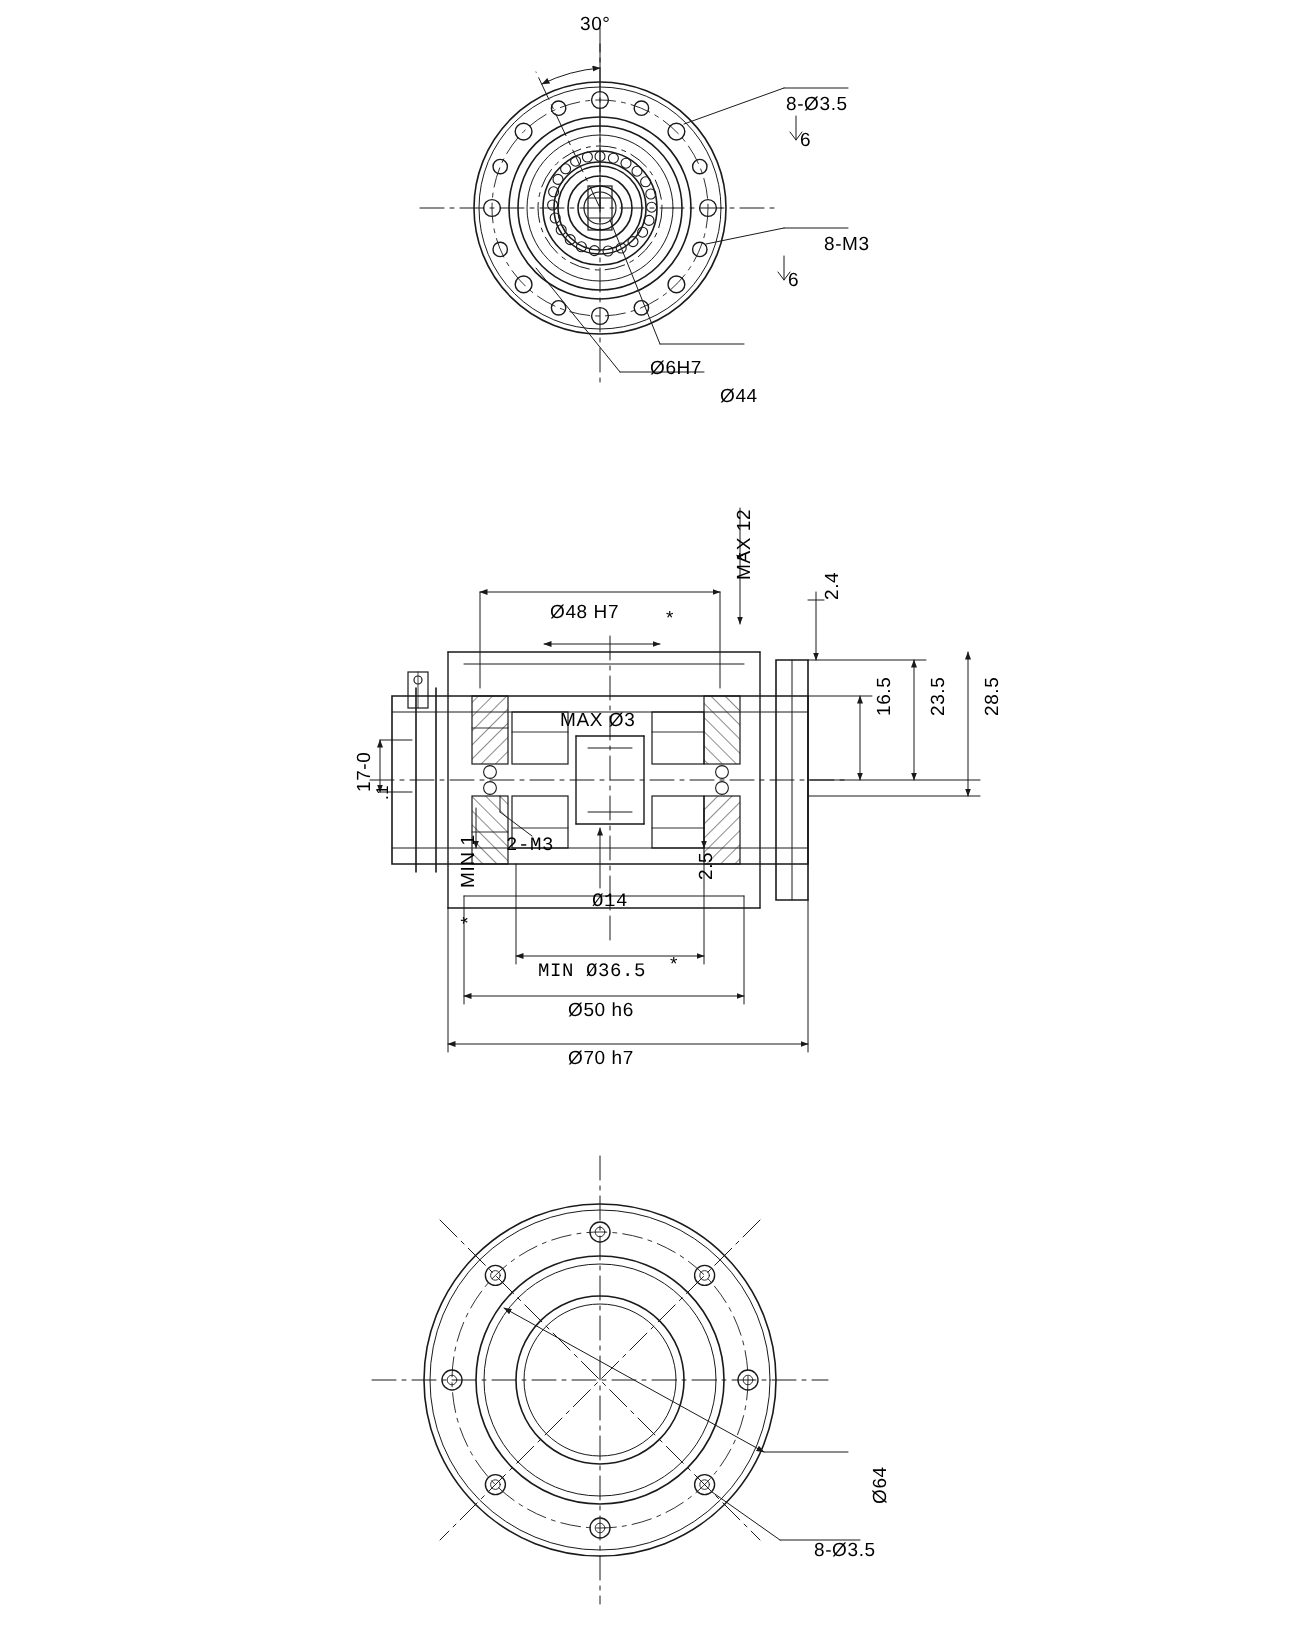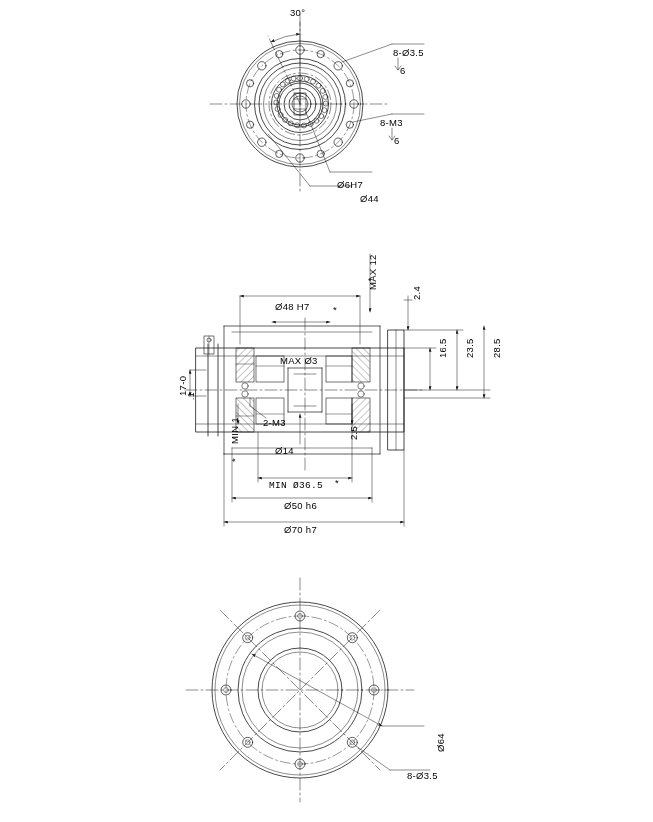--- a/index.html
+++ b/index.html
@@ -320,40 +320,40 @@
           <line x1="390" y1="770" x2="430" y2="770"></line>
         </g>
       </g>
 
     </g>
   </svg>
 
   <div class="lbl" style="left:290px; top:8px;">30°</div>
   <div class="lbl" style="left:393px; top:48px;">8-Ø3.5</div>
   <div class="lbl" style="left:400px; top:66px;">6</div>
-  <div class="lbl" style="left:380px; top:118px;">8-M3</div>
+  <div class="lbl" style="left:412px; top:118px;">8-M3</div>
   <div class="lbl" style="left:394px; top:136px;">6</div>
-  <div class="lbl" style="left:337px; top:180px;">Ø6H7</div>
+  <div class="lbl" style="left:325px; top:180px;">Ø6H7</div>
   <div class="lbl" style="left:324px; top:194px;margin-left:36px;">Ø44</div>
 
   <div class="lbl rot90" style="left:368px; top:290px;">MAX 12</div>
   <div class="lbl" style="left:275px; top:282px;margin-top:20px;">Ø48 H7</div>
   <div class="lbl" style="left:368px; top:276px;">*</div>
   <div class="lbl rot90" style="left:412px; top:300px;">2.4</div>
   <div class="lbl" style="left:280px; top:309px;margin-top:47px;">MAX Ø3</div>
   <div class="lbl" style="left:333px; top:305px;">*</div>
   <div class="lbl rot90" style="left:438px; top:358px;">16.5</div>
   <div class="lbl rot90" style="left:465px; top:358px;">23.5</div>
   <div class="lbl rot90" style="left:492px; top:358px;">28.5</div>
   <div class="lbl rot90" style="left:178px; top:396px;">17-0</div>
   <div class="lbl rot90 small" style="left:187px; top:400px;">.1</div>
   <div class="lbl rot90" style="left:230px; top:444px;">MIN 1</div>
   <div class="lbl rot90" style="left:230px; top:462px;">*</div>
-  <div class="lbl" style="left:263px; top:418px;">2-M3</div>
-  <div class="lbl" style="left:275px; top:446px;">Ø14</div>
+  <div class="lbl" style="left:253px; top:418px;font-family:Liberation Mono, monospace;">2-M3</div>
+  <div class="lbl" style="left:296px; top:446px;font-family:Liberation Mono, monospace;">Ø14</div>
   <div class="lbl rot90" style="left:349px; top:440px;">2.5</div>
   <div class="lbl" style="left:269px; top:481px;font-family:Liberation Mono, monospace;">MIN Ø36.5</div>
   <div class="lbl" style="left:335px; top:478px;">*</div>
   <div class="lbl" style="left:284px; top:501px;text-align:right;">Ø50 h6</div>
   <div class="lbl" style="left:284px; top:525px;">Ø70 h7</div>
 
   <div class="lbl rot90" style="left:436px; top:752px;">Ø64</div>
   <div class="lbl" style="left:407px; top:771px;">8-Ø3.5</div>
 
 </div>

